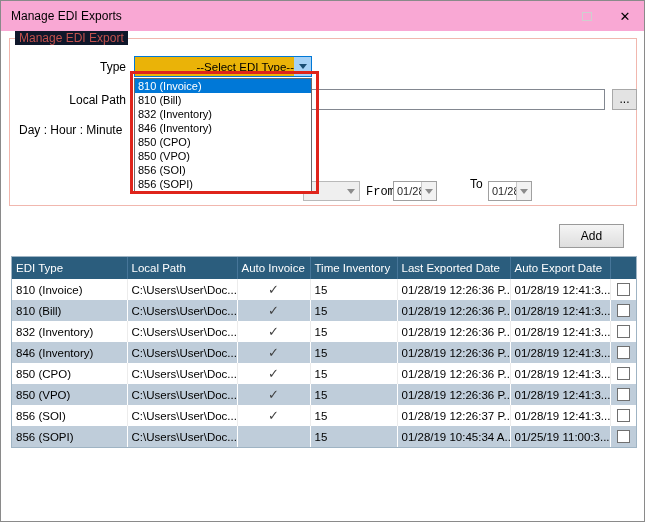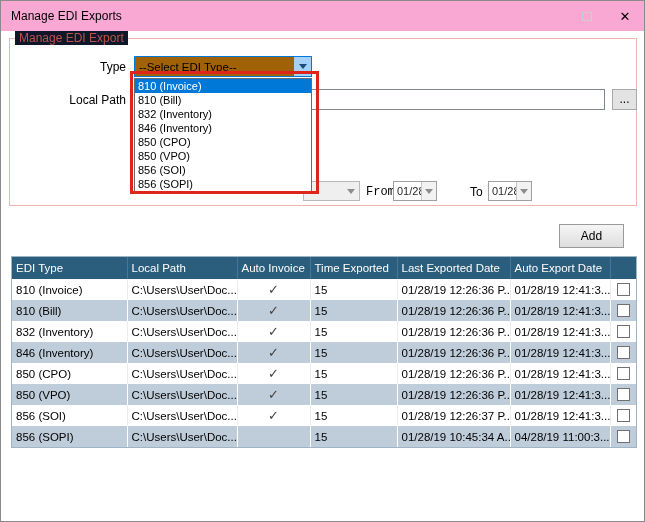--- a/index.html
+++ b/index.html
@@ -22,24 +22,24 @@
 
   
   .groupbox { position: absolute; left: 8px; top: 37px; width: 628px; height: 168px; border: 1px solid #f1b7ae; }
   .group-legend { position: absolute; left: 14px; top: 30px; background: #0f172a; padding: 0 4px; color: #c0504d; z-index: 2; font-size: 12px; }
 
   .form-label { position: absolute; color: #000; font-size: 12px; }
   .lbl-type { left: 20px; top: 59px; width: 105px; text-align: right; }
   .lbl-localpath { left: 20px; top: 92px; width: 105px; text-align: right; }
   .lbl-schedule { left: 18px; top: 122px; }
   .lbl-from { left: 365px; top: 184px; font-family: Liberation Mono, monospace; }
-  .lbl-to { left: 469px; top: 184px; }
-
-  
-  .combo { position: absolute; left: 133px; top: 55px; width: 178px; height: 21px; border: 1px solid #0078d7; background: #a16207; display: flex; align-items: center; z-index: 1; }
+  .lbl-to { left: 469px; top: 176px; }
+
+  
+  .combo { position: absolute; left: 133px; top: 55px; width: 178px; height: 21px; border: 1px solid #0078d7; background: #eab308; display: flex; align-items: center; z-index: 1; text-align: right; }
   .combo .val { flex: 1; padding-left: 4px; font-size: 11.5px; white-space: nowrap; overflow: hidden; }
   .combo .btn { width: 17px; height: 100%; display: flex; align-items: center; justify-content: center; background: #a6d1f5; }
   .tri-dn { width: 0; height: 0; border-left: 4px solid transparent; border-right: 4px solid transparent; border-top: 5px solid #1a4e74; }
 
   
   .textinput { position: absolute; left: 133px; top: 88px; width: 471px; height: 21px; border: 1px solid #828790; background: #fff; font-family: "Liberation Sans", sans-serif; font-size: 12px; padding: 0 3px; outline: none; }
   .browse { position: absolute; left: 611px; top: 88px; width: 25px; height: 21px; background: #e3e3e3; border: 1px solid #a8a8a8; font-size: 12px; text-align: center; line-height: 18px; }
 
   
   .mini-combo { position: absolute; left: 302px; top: 180px; width: 57px; height: 20px; background: #efefef; border: 1px solid #b9b9b9; display: flex; align-items: center; z-index: 0; }
@@ -102,20 +102,21 @@
     <span class="val">--Select EDI Type--</span>
     <span class="btn">
       <span class="tri-dn"></span>
     </span>
   </div>
 
   <div class="form-label lbl-localpath">Local Path</div>
   <input class="textinput" type="text" style="">
   <div class="browse">...</div>
 
+  <div class="form-label lbl-schedule">Day : Hour : Minute</div>
 
   <div class="mini-combo">
     <span class="sp"></span>
     <span class="btn">
       <span class="tri-gray"></span>
     </span>
   </div>
 
   <div class="form-label lbl-from">From</div>
   <div class="datepicker dp-from">
@@ -156,21 +157,21 @@
         <col style="width:87px">
           <col style="width:113px">
           <col style="width:100px">
           <col style="width:26px">
       </colgroup>
       <thead>
         <tr>
             <th>EDI Type</th>
             <th>Local Path</th>
             <th>Auto Invoice</th>
-            <th>Time Exported</th>
+            <th>Time Inventory</th>
             <th>Last Exported Date</th>
             <th>Auto Export Date</th>
             <th></th>
           </tr>
       </thead>
       <tbody>
           <tr>
             <td>810 (Invoice)</td>
             <td>C:\Users\User\Doc...</td>
             <td class="c-center check">✓</td>
@@ -232,20 +233,20 @@
             <td>01/28/19 12:26:37 P...</td>
             <td>01/28/19 12:41:3...</td>
             <td class="c-center"><span class="checkbox"></span></td>
           </tr>
           <tr class="alt">
             <td>856 (SOPI)</td>
             <td>C:\Users\User\Doc...</td>
             <td class="c-center"></td>
             <td>15</td>
             <td>01/28/19 10:45:34 A...</td>
-            <td>04/28/19 11:00:3...</td>
+            <td>01/25/19 11:00:3...</td>
             <td class="c-center"><span class="checkbox"></span></td>
           </tr>
         </tbody>
     </table>
   </div>
 
 </div>
 
 </body></html>

